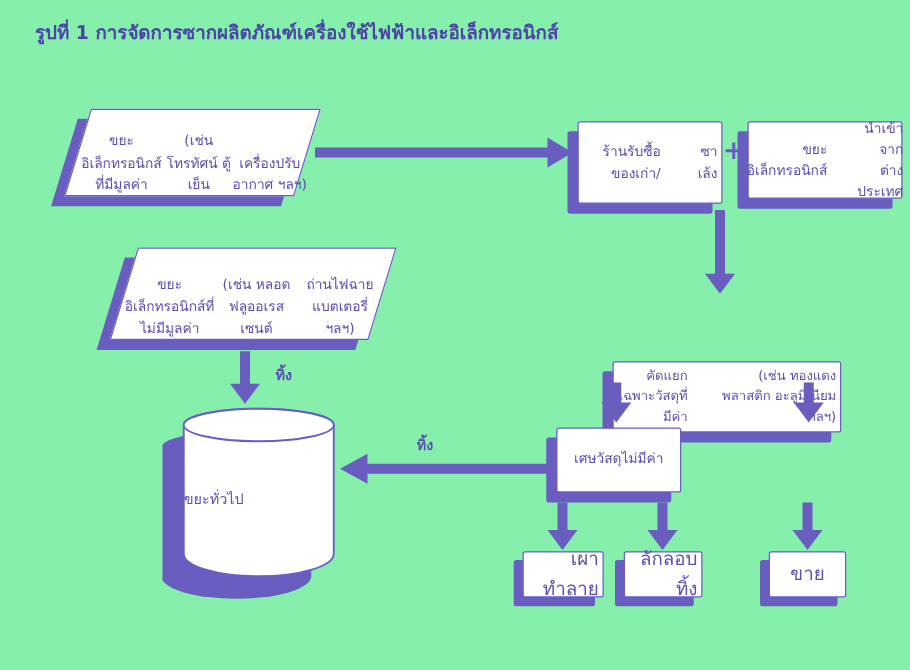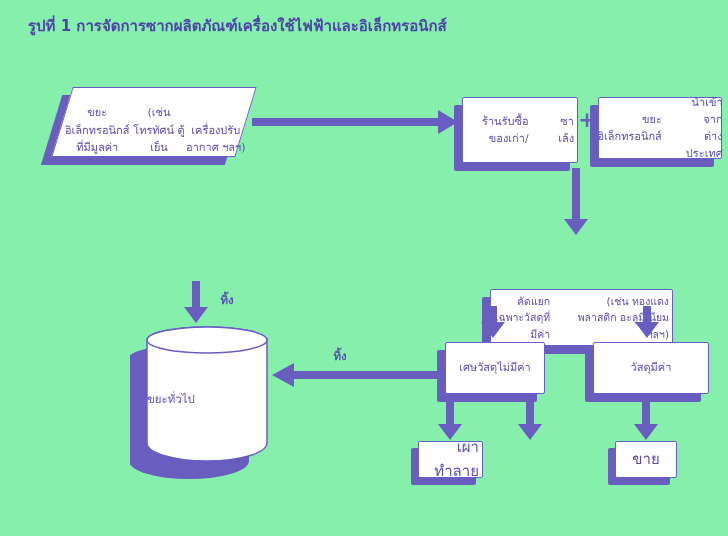--- a/index.html
+++ b/index.html
@@ -107,24 +107,29 @@
 
   <div class="vbar" style="left:489px;top:306px;width:8px;height:17px;"></div>
   <div class="ahead down" style="left:481px;top:322px;"></div>
   <div class="vbar" style="left:643px;top:306px;width:8px;height:17px;"></div>
   <div class="ahead down" style="left:635px;top:322px;"></div>
 
   <div class="node" style="left:445px;top:342px;width:100px;height:52px;font-family:Liberation Serif, serif;">
     <div>เศษวัสดุไม่มีค่า</div>
   </div>
 
-  <div class="node" style="left:593px;top:342px;width:116px;height:52px;">
-    <div>วัสดุมีค่า</div>
+
+  <div class="para" style="left:99px;top:198px;width:207px;height:74px;">
+    <div class="shape"></div>
+    <div class="ptext">
+      <div>ขยะอิเล็กทรอนิกส์ที่ไม่มีมูลค่า</div>
+      <div>(เช่น หลอดฟลูออเรสเซนต์</div>
+      <div>ถ่านไฟฉาย แบตเตอรี่ ฯลฯ)</div>
+    </div>
   </div>
-
 
   <div class="vbar" style="left:192px;top:281px;width:8px;height:27px;"></div>
   <div class="ahead down" style="left:184px;top:307px;"></div>
   <div class="edge-label" style="left:212px;top:291px;width:30px;">ทิ้ง</div>
 
   <svg class="cyl-svg" width="152" height="164" viewBox="0 0 152 164">
     <path d="M8,33 A60,13 0 0 1 128,33 L128,136 A60,18 0 0 1 8,136 Z" transform="translate(-9,9)" fill="#695dc0" stroke="none"></path>
     <path d="M17,24 A60,13 0 0 1 137,24 L137,127 A60,18 0 0 1 17,127 Z" fill="#ffffff" stroke="#6a5ec6" stroke-width="1.5"></path>
     <ellipse cx="77" cy="24" rx="60" ry="13" fill="#ffffff" stroke="#6a5ec6" stroke-width="1.5"></ellipse>
   </svg>
@@ -137,18 +142,21 @@
   <div class="vbar" style="left:446px;top:402px;width:8px;height:23px;"></div>
   <div class="ahead down" style="left:438px;top:424px;"></div>
   <div class="vbar" style="left:526px;top:402px;width:8px;height:23px;"></div>
   <div class="ahead down" style="left:518px;top:424px;"></div>
   <div class="vbar" style="left:642px;top:402px;width:8px;height:23px;"></div>
   <div class="ahead down" style="left:634px;top:424px;"></div>
 
   <div class="node small" style="left:418px;top:441px;width:65px;height:37px;">
     <div>เผาทำลาย</div>
   </div>
+  <div class="node small" style="left:499px;top:441px;width:63px;height:37px;">
+    <div>ลักลอบทิ้ง</div>
+  </div>
   <div class="node small" style="left:615px;top:441px;width:62px;height:37px;">
     <div>ขาย</div>
   </div>
 
 
 </div>
 
 </body></html>

